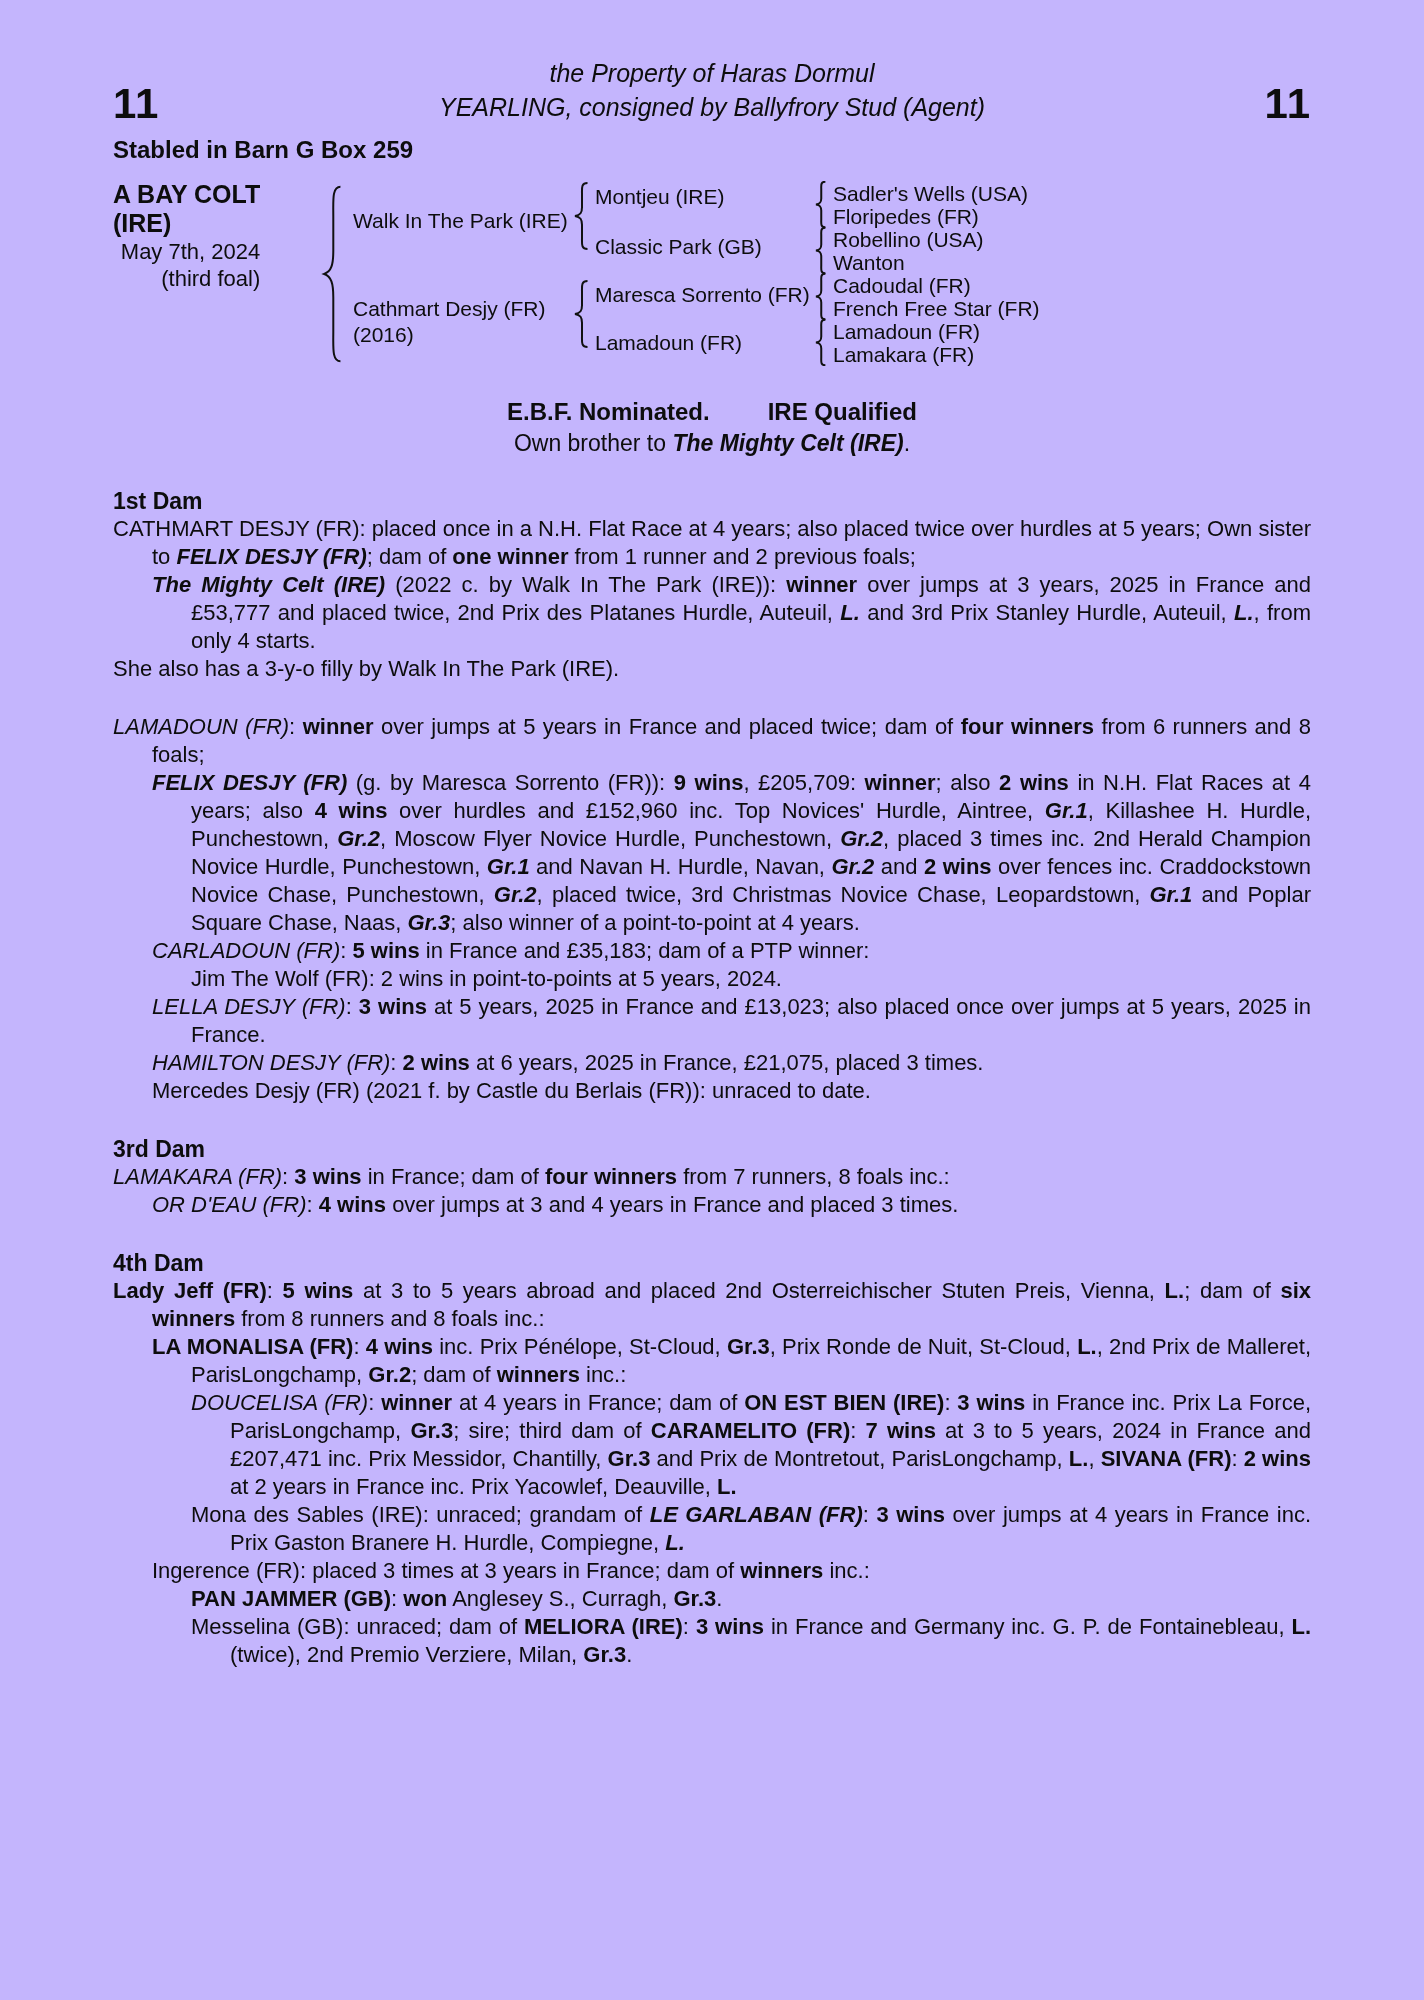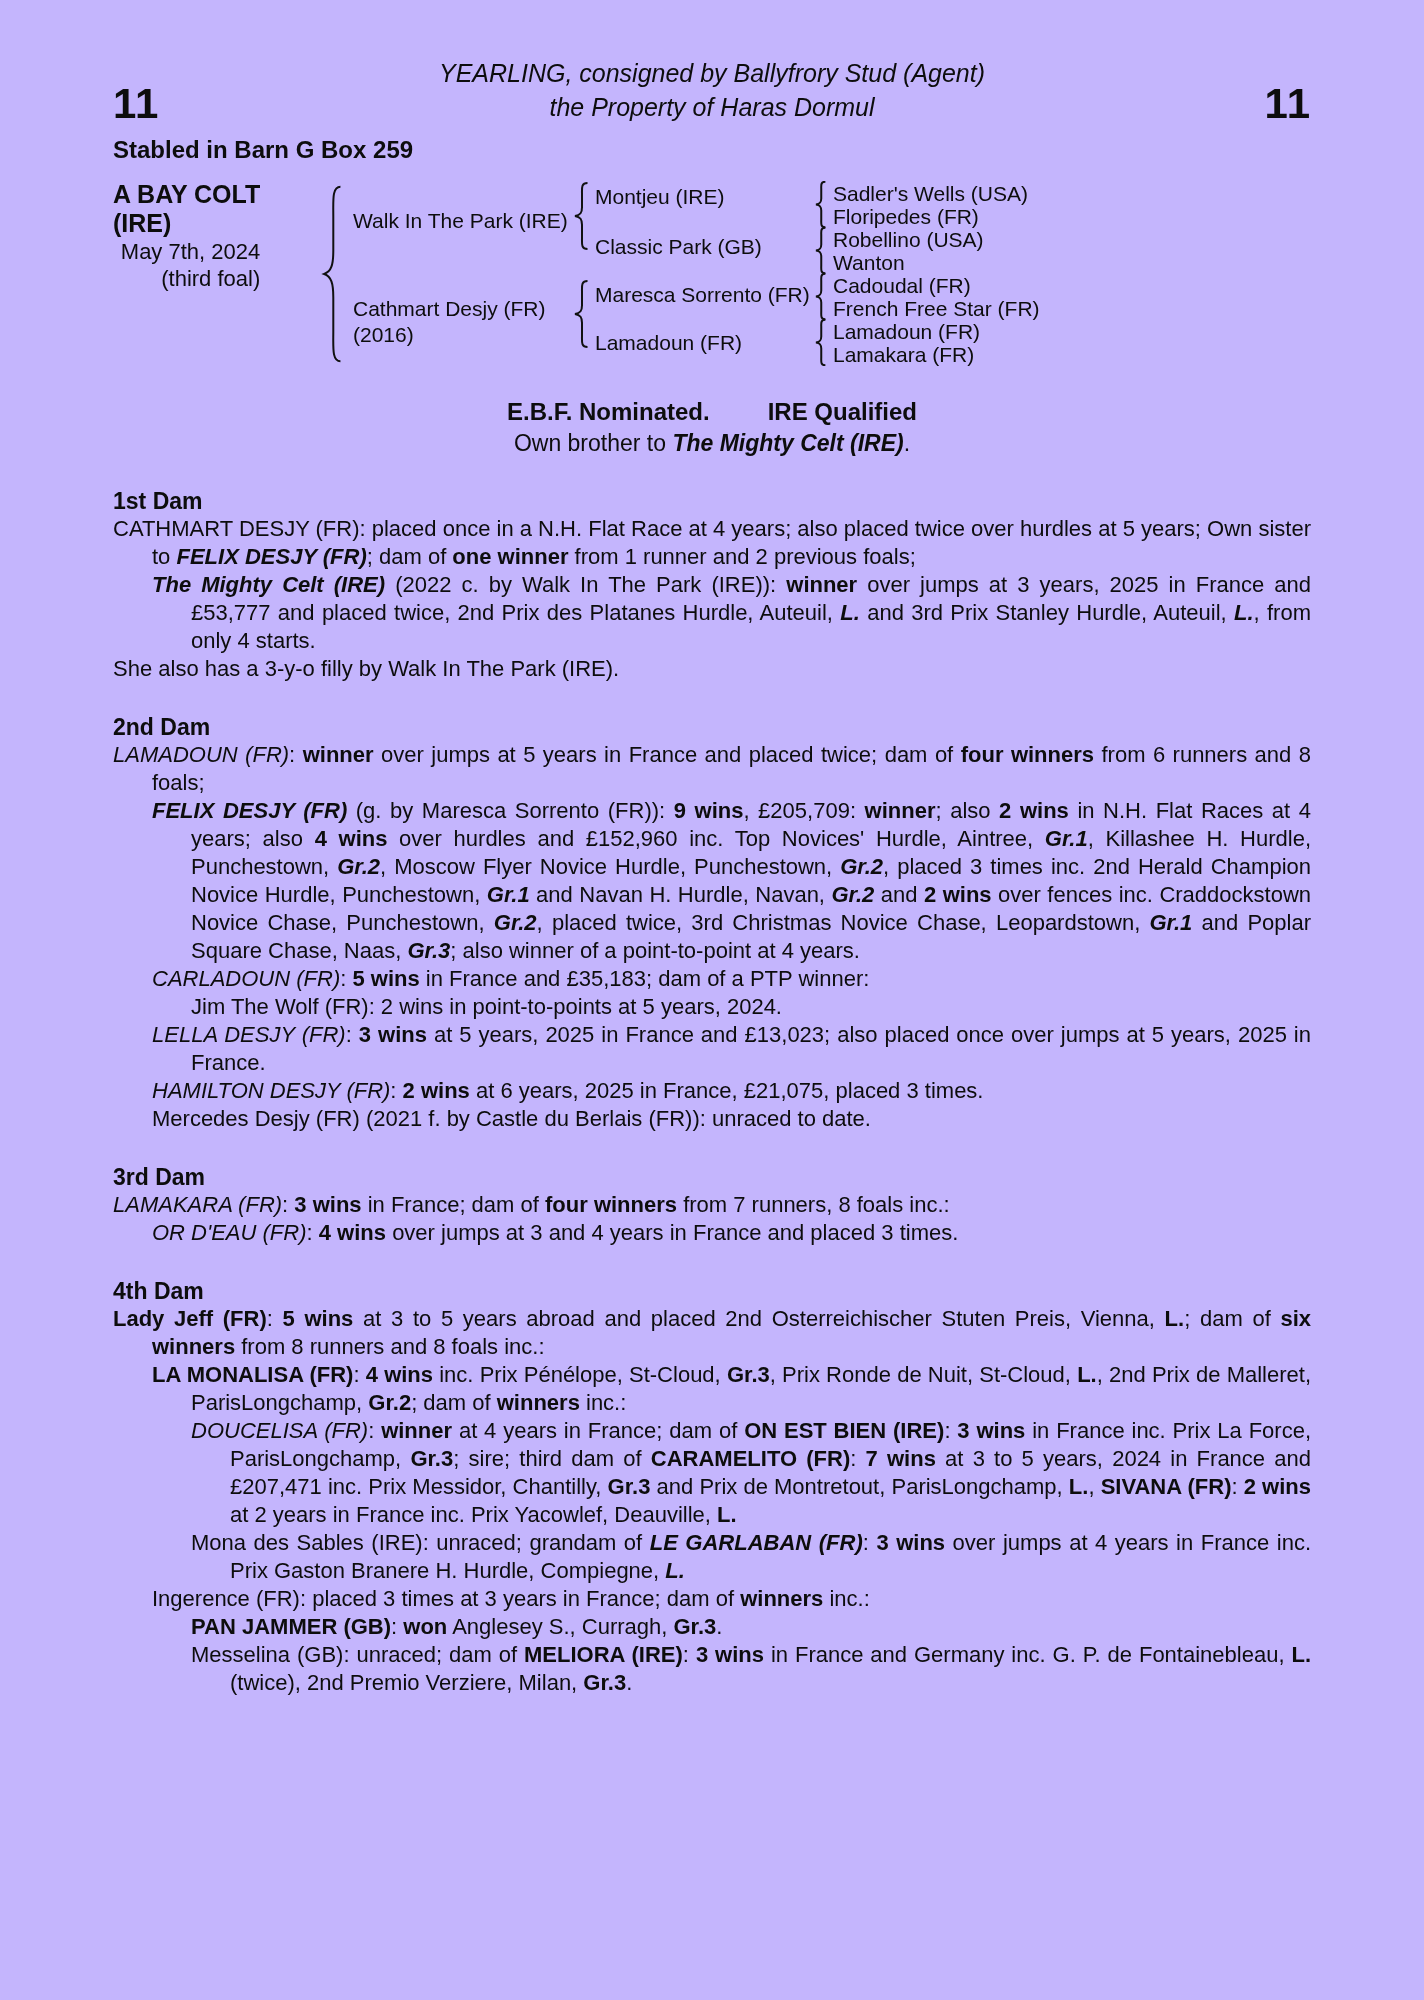--- a/index.html
+++ b/index.html
@@ -42,22 +42,22 @@
   .s-bi{font-weight:700;font-style:italic;}
 </style>
 </head>
 <body>
 
 <div class="page">
 
   <div class="hdr">
     <div class="lot">11</div>
     <div class="consign">
+      <div>the Property of Haras Dormul</div>
       <div>YEARLING, consigned by Ballyfrory Stud (Agent)</div>
-      <div>the Property of Haras Dormul</div>
     </div>
     <div class="lot right">11</div>
   </div>
 
   <div class="stabling">Stabled in Barn G Box 259</div>
 
   <div class="ped">
     <div class="abs subject">
       <div class="n">A BAY COLT</div>
       <div class="n">(IRE)</div>
@@ -127,21 +127,20 @@
   </div>
 
   <section>
     <h2>1st Dam</h2>
     <p class="para lv0"><span class="s-n">CATHMART DESJY (FR): placed once in a N.H. Flat Race at 4 years; also placed twice over hurdles at 5 years; Own sister to </span><span class="s-bi">FELIX DESJY (FR)</span><span class="s-n">; dam of </span><span class="s-b">one winner</span><span class="s-n"> from 1 runner and 2 previous foals;</span></p>
     <p class="para lv1"><span class="s-bi">The Mighty Celt (IRE)</span><span class="s-n"> (2022 c. by Walk In The Park (IRE)): </span><span class="s-b">winner</span><span class="s-n"> over jumps at 3 years, 2025 in France and £53,777 and placed twice, 2nd Prix des Platanes Hurdle, Auteuil, </span><span class="s-bi">L.</span><span class="s-n"> and 3rd Prix Stanley Hurdle, Auteuil, </span><span class="s-bi">L.</span><span class="s-n">, from only 4 starts.</span></p>
     <p class="para lv0"><span class="s-n">She also has a 3-y-o filly by Walk In The Park (IRE).</span></p>
   </section>
 
   <section>
-    <h2>2nd Dam</h2>
     <p class="para lv0"><span class="s-i">LAMADOUN (FR)</span><span class="s-n">: </span><span class="s-b">winner</span><span class="s-n"> over jumps at 5 years in France and placed twice; dam of </span><span class="s-b">four winners</span><span class="s-n"> from 6 runners and 8 foals;</span></p>
     <p class="para lv1"><span class="s-bi">FELIX DESJY (FR)</span><span class="s-n"> (g. by Maresca Sorrento (FR)): </span><span class="s-b">9 wins</span><span class="s-n">, £205,709: </span><span class="s-b">winner</span><span class="s-n">; also </span><span class="s-b">2 wins</span><span class="s-n"> in N.H. Flat Races at 4 years; also </span><span class="s-b">4 wins</span><span class="s-n"> over hurdles and £152,960 inc. Top Novices' Hurdle, Aintree, </span><span class="s-bi">Gr.1</span><span class="s-n">, Killashee H. Hurdle, Punchestown, </span><span class="s-bi">Gr.2</span><span class="s-n">, Moscow Flyer Novice Hurdle, Punchestown, </span><span class="s-bi">Gr.2</span><span class="s-n">, placed 3 times inc. 2nd Herald Champion Novice Hurdle, Punchestown, </span><span class="s-bi">Gr.1</span><span class="s-n"> and Navan H. Hurdle, Navan, </span><span class="s-bi">Gr.2</span><span class="s-n"> and </span><span class="s-b">2 wins</span><span class="s-n"> over fences inc. Craddockstown Novice Chase, Punchestown, </span><span class="s-bi">Gr.2</span><span class="s-n">, placed twice, 3rd Christmas Novice Chase, Leopardstown, </span><span class="s-bi">Gr.1</span><span class="s-n"> and Poplar Square Chase, Naas, </span><span class="s-bi">Gr.3</span><span class="s-n">; also winner of a point-to-point at 4 years.</span></p>
     <p class="para lv1"><span class="s-i">CARLADOUN (FR)</span><span class="s-n">: </span><span class="s-b">5 wins</span><span class="s-n"> in France and £35,183; dam of a PTP winner:</span></p>
     <p class="para lv2"><span class="s-n">Jim The Wolf (FR): 2 wins in point-to-points at 5 years, 2024.</span></p>
     <p class="para lv1"><span class="s-i">LELLA DESJY (FR)</span><span class="s-n">: </span><span class="s-b">3 wins</span><span class="s-n"> at 5 years, 2025 in France and £13,023; also placed once over jumps at 5 years, 2025 in France.</span></p>
     <p class="para lv1"><span class="s-i">HAMILTON DESJY (FR)</span><span class="s-n">: </span><span class="s-b">2 wins</span><span class="s-n"> at 6 years, 2025 in France, £21,075, placed 3 times.</span></p>
     <p class="para lv1"><span class="s-n">Mercedes Desjy (FR) (2021 f. by Castle du Berlais (FR)): unraced to date.</span></p>
   </section>
 
   <section>

